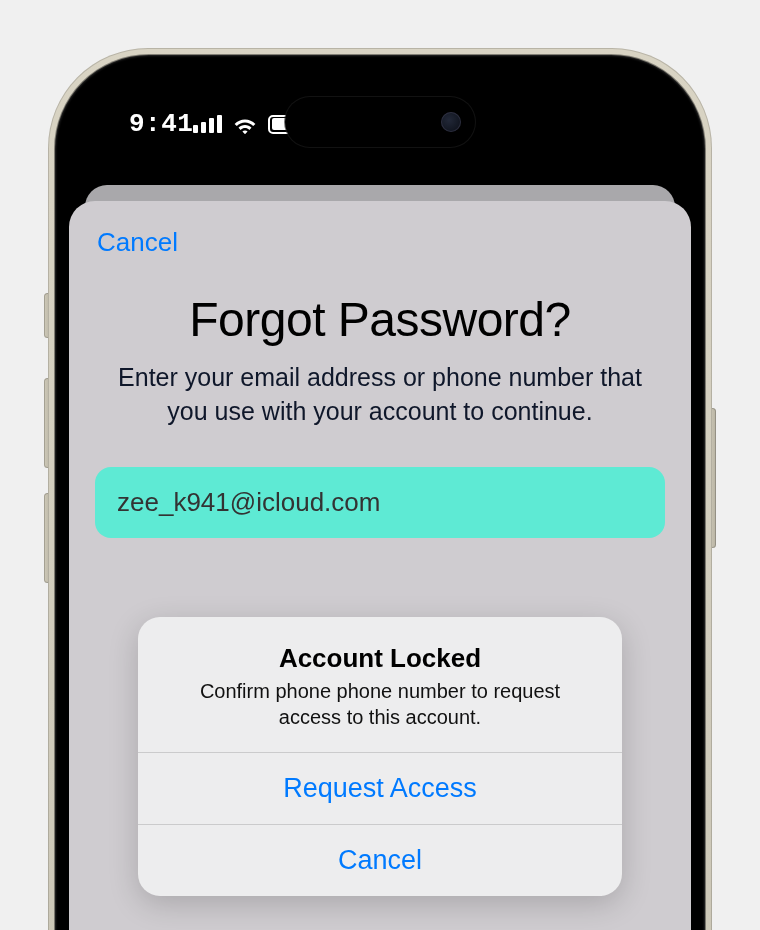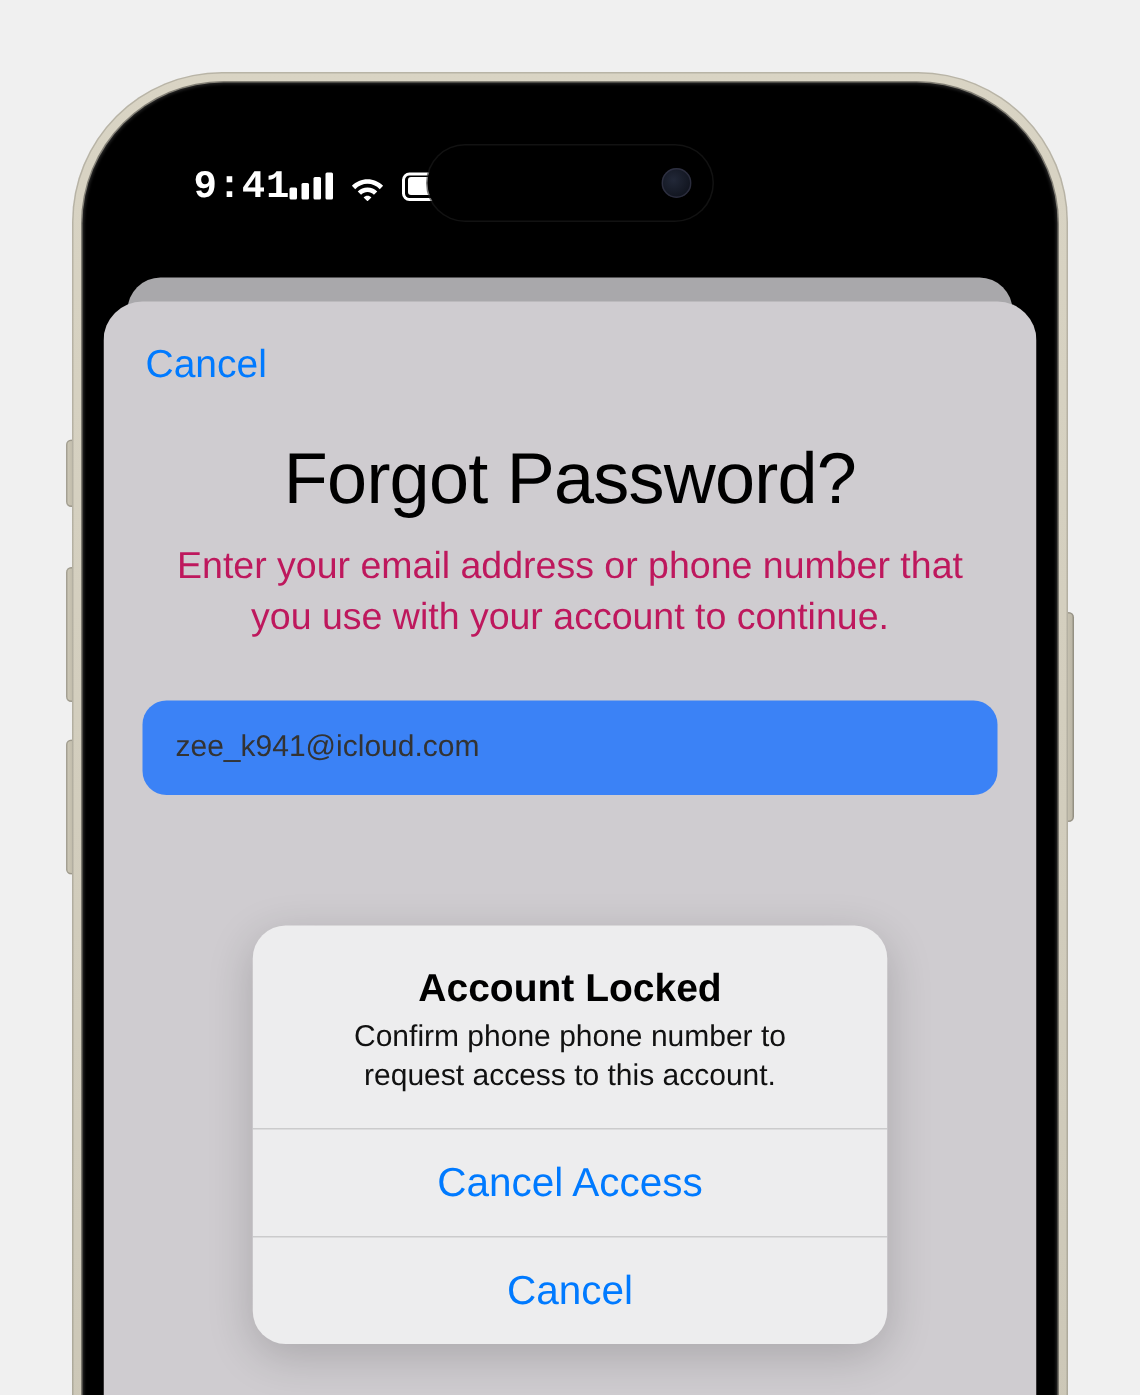--- a/index.html
+++ b/index.html
@@ -132,43 +132,43 @@
       text-align: center;
       font-size: 48px;
       font-weight: 400;
       color: #000;
       margin-top: 34px;
       letter-spacing: -0.5px;
     }
     .sheet-desc {
       text-align: center;
       font-size: 25px;
-      color: #be185d;
+      color: #0f172a;
       line-height: 1.35;
       margin-top: 14px;
       padding: 0 4px;
     }
     .email-field {
       margin-top: 38px;
       width: 100%;
       padding: 20px 22px;
-      font-size: 20px;
+      font-size: 26px;
       font-weight: 400;
       color: #333;
-      background: #3b82f6;
+      background: #5eead4;
       border: none;
       border-radius: 16px;
     }
     
     .alert {
       position: absolute;
       left: 50%;
       transform: translateX(-50%);
       top: 548px;
-      width: 423px;
+      width: 484px;
       background: #ededee;
       border-radius: 22px;
       overflow: hidden;
       box-shadow: 0 8px 30px rgba(0,0,0,0.18);
       backdrop-filter: blur(20px);
     }
     .alert-header {
       padding: 26px 26px 22px;
       text-align: center;
     }
@@ -253,20 +253,20 @@
           <h1 class="sheet-title">Forgot Password?</h1>
           <p class="sheet-desc">Enter your email address or phone number that you use with your account to continue.</p>
           <input class="email-field" type="text" value="zee_k941@icloud.com" style="">
         </div>
 
         <div class="alert">
           <div class="alert-header">
             <div class="alert-title">Account Locked</div>
             <div class="alert-msg">Confirm phone phone number to request access to this account.</div>
           </div>
-          <button class="alert-btn primary">Cancel Access</button>
+          <button class="alert-btn primary">Request Access</button>
           <button class="alert-btn">Cancel</button>
         </div>
 
       </div>
     </div>
   </div>
 </div>
 
 </body></html>

